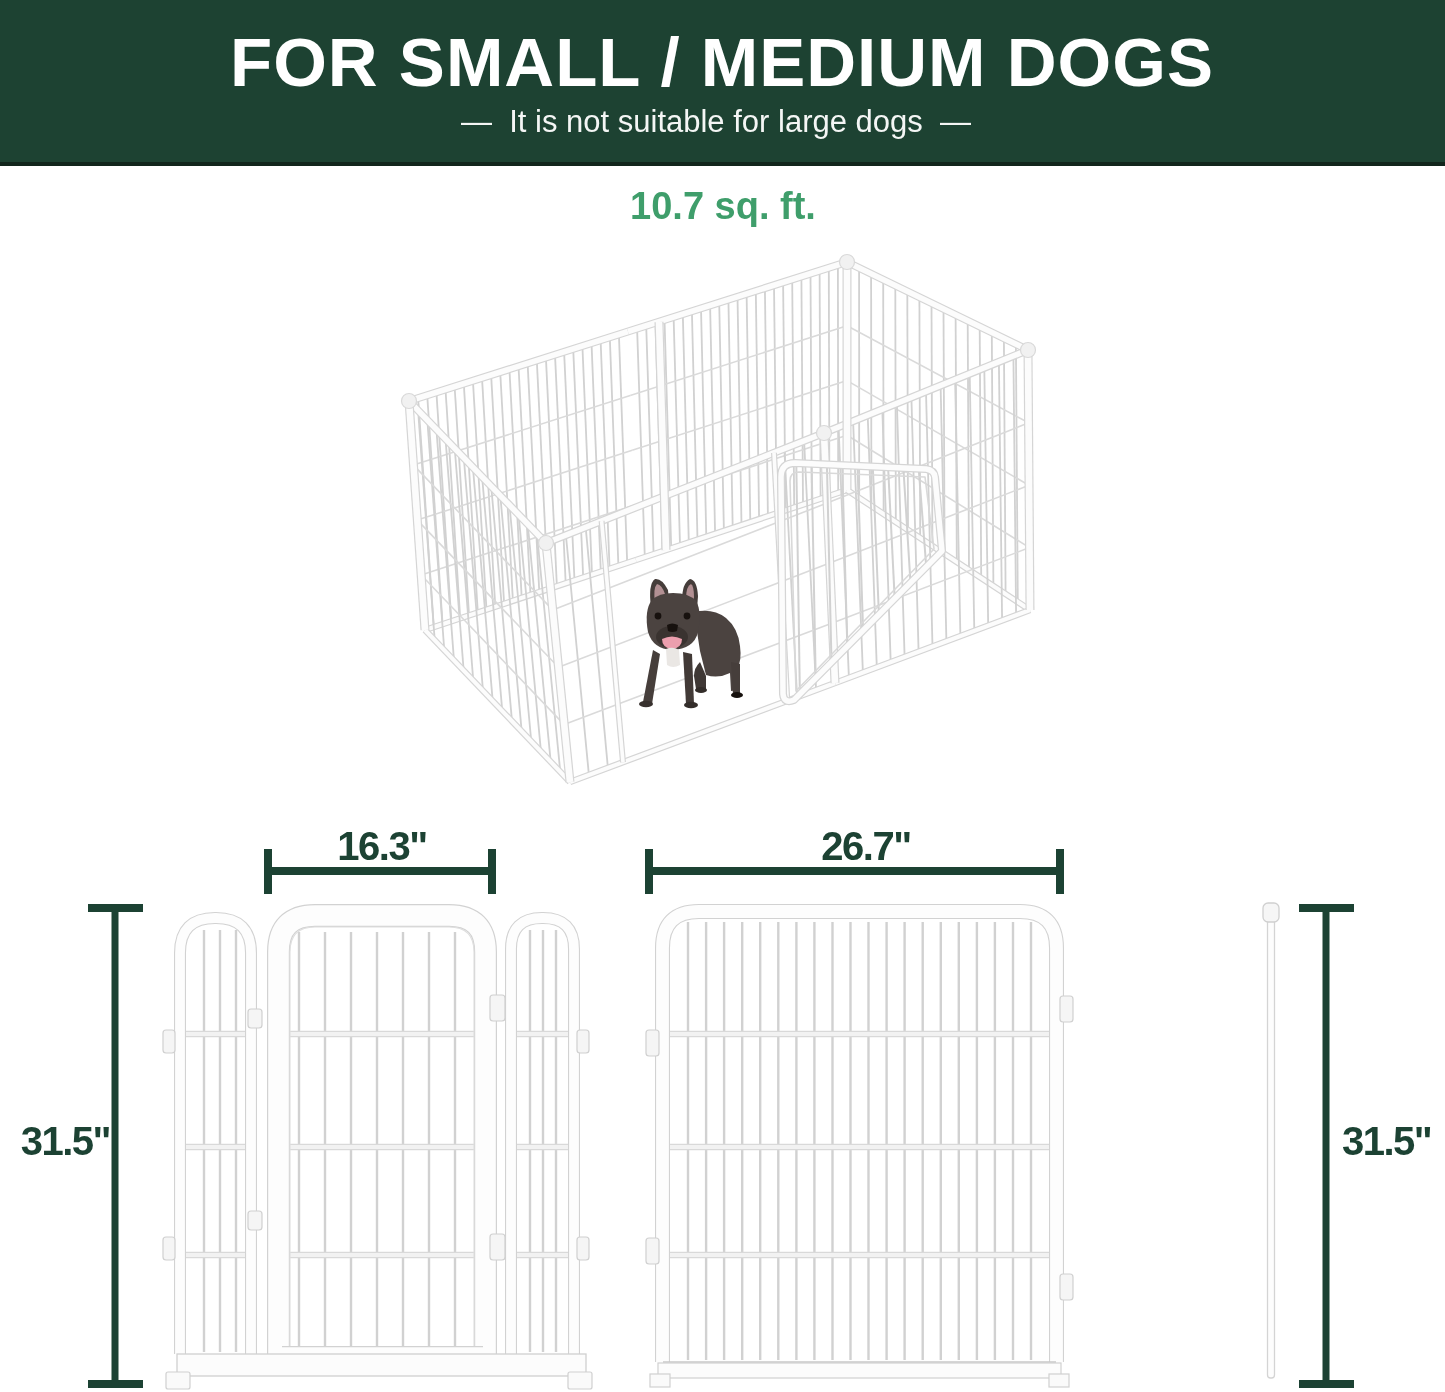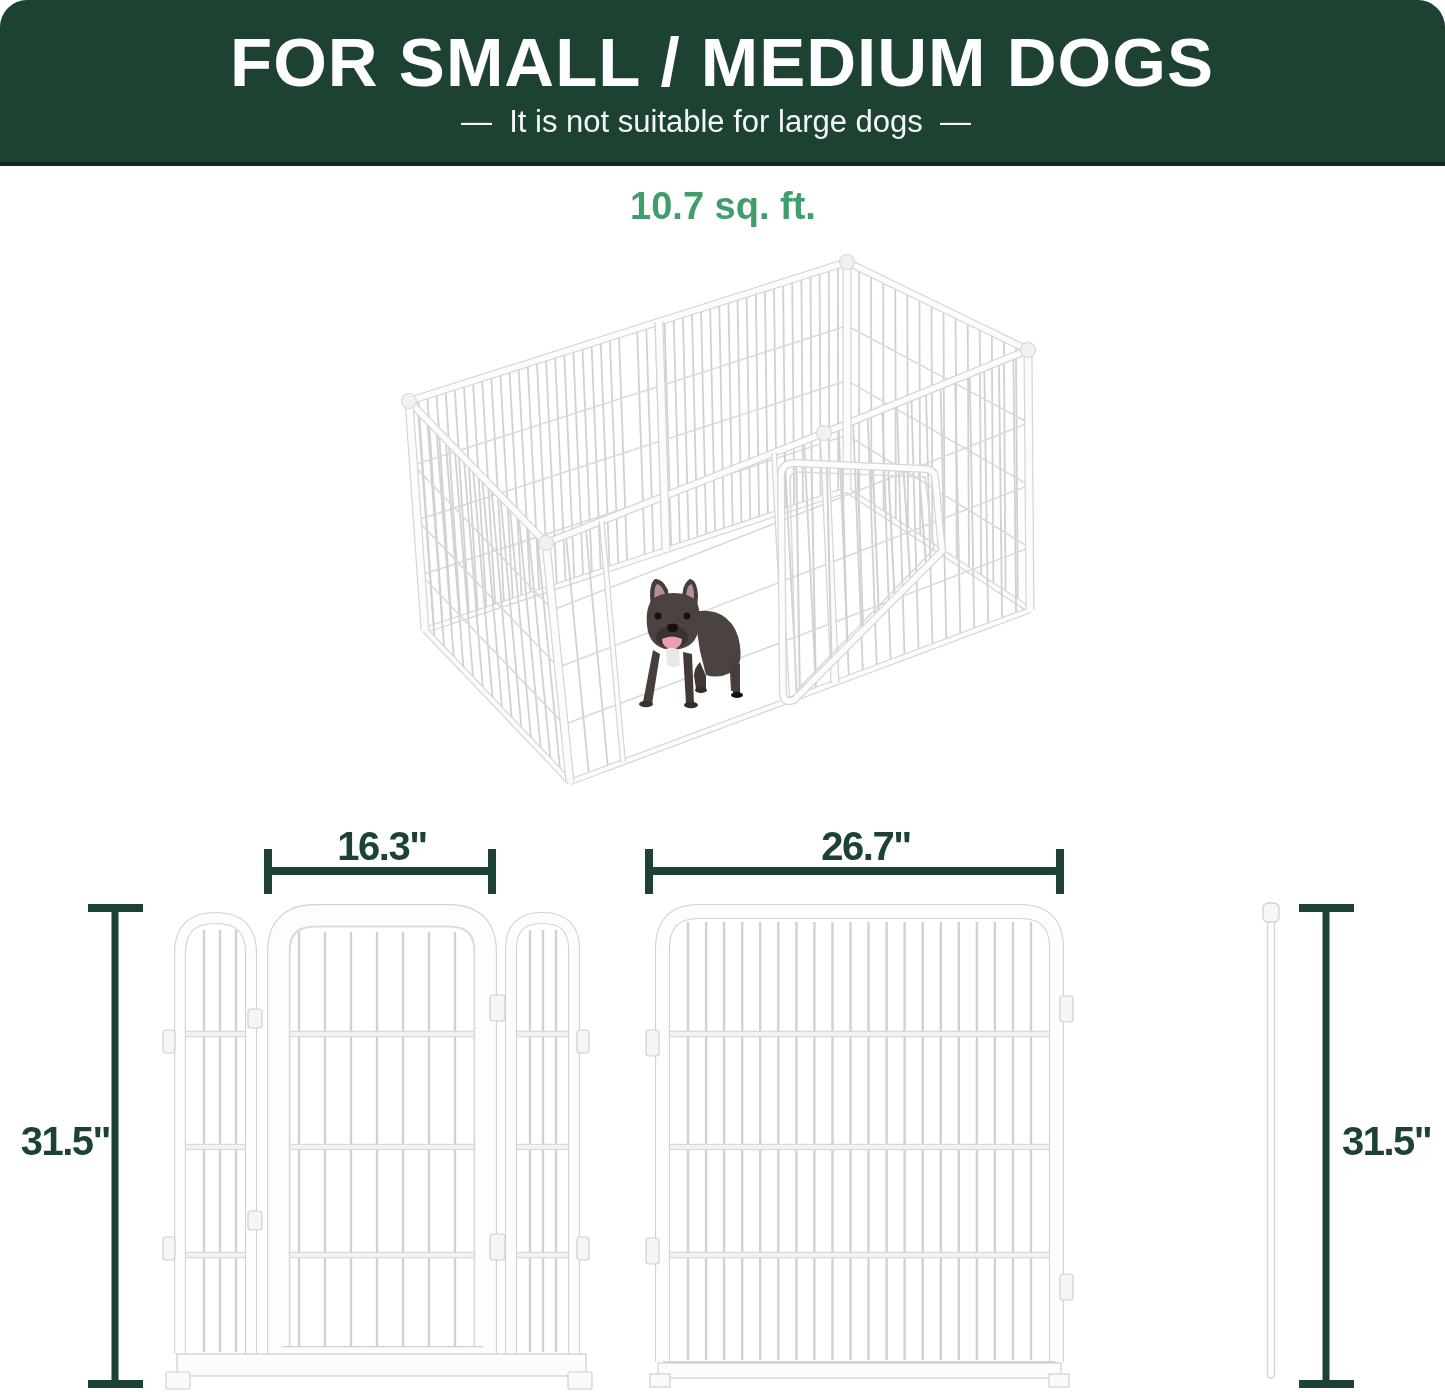--- a/index.html
+++ b/index.html
@@ -1,17 +1,17 @@
 <!DOCTYPE html>
 <html><head>
 <meta charset="utf-8">
 <style>
   html,body{margin:0;padding:0;background:#ffffff;}
   #page{position:relative;width:1445px;height:1392px;overflow:hidden;background:#ffffff;
-        font-family:"Liberation Sans",sans-serif;border-radius:27px;}
+        font-family:"Liberation Sans",sans-serif;}
 </style>
 </head>
 <body>
 <div id="page">
 <svg width="1445" height="1392" viewBox="0 0 1445 1392">
 
 <g>
         <rect x="0" y="0" width="1445" height="162" fill="#1d4232"></rect>
         <rect x="0" y="162" width="1445" height="4" fill="#12251c"></rect>
       </g>

